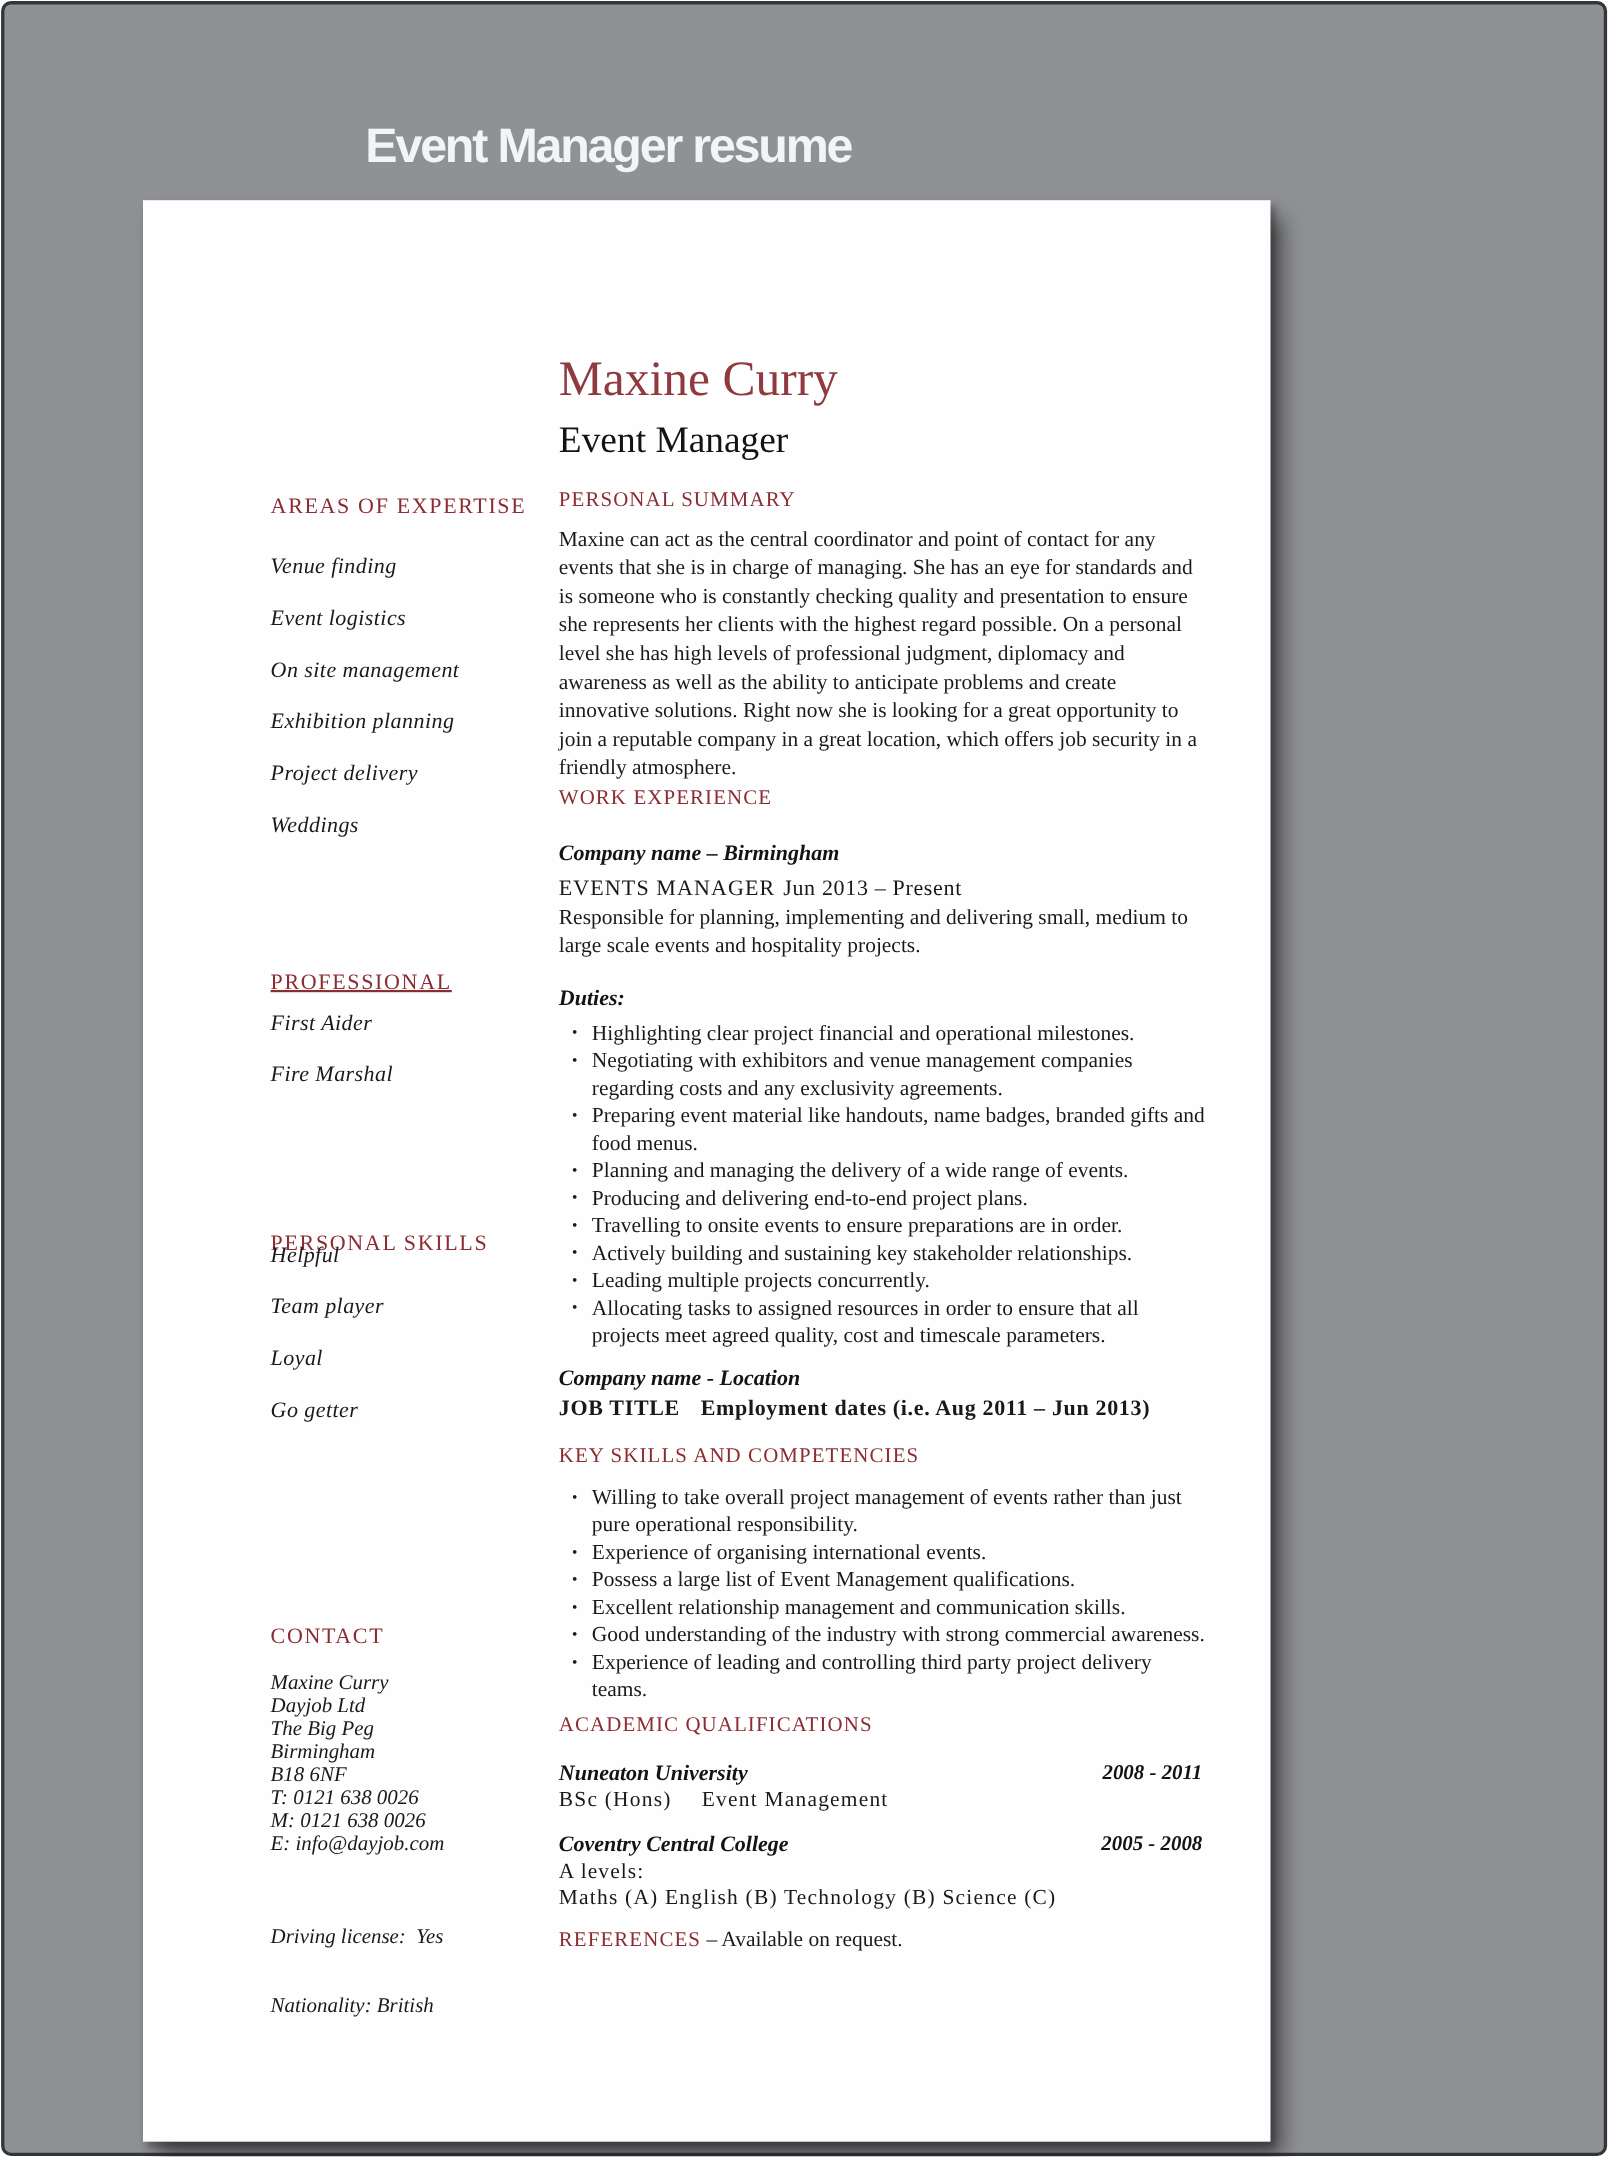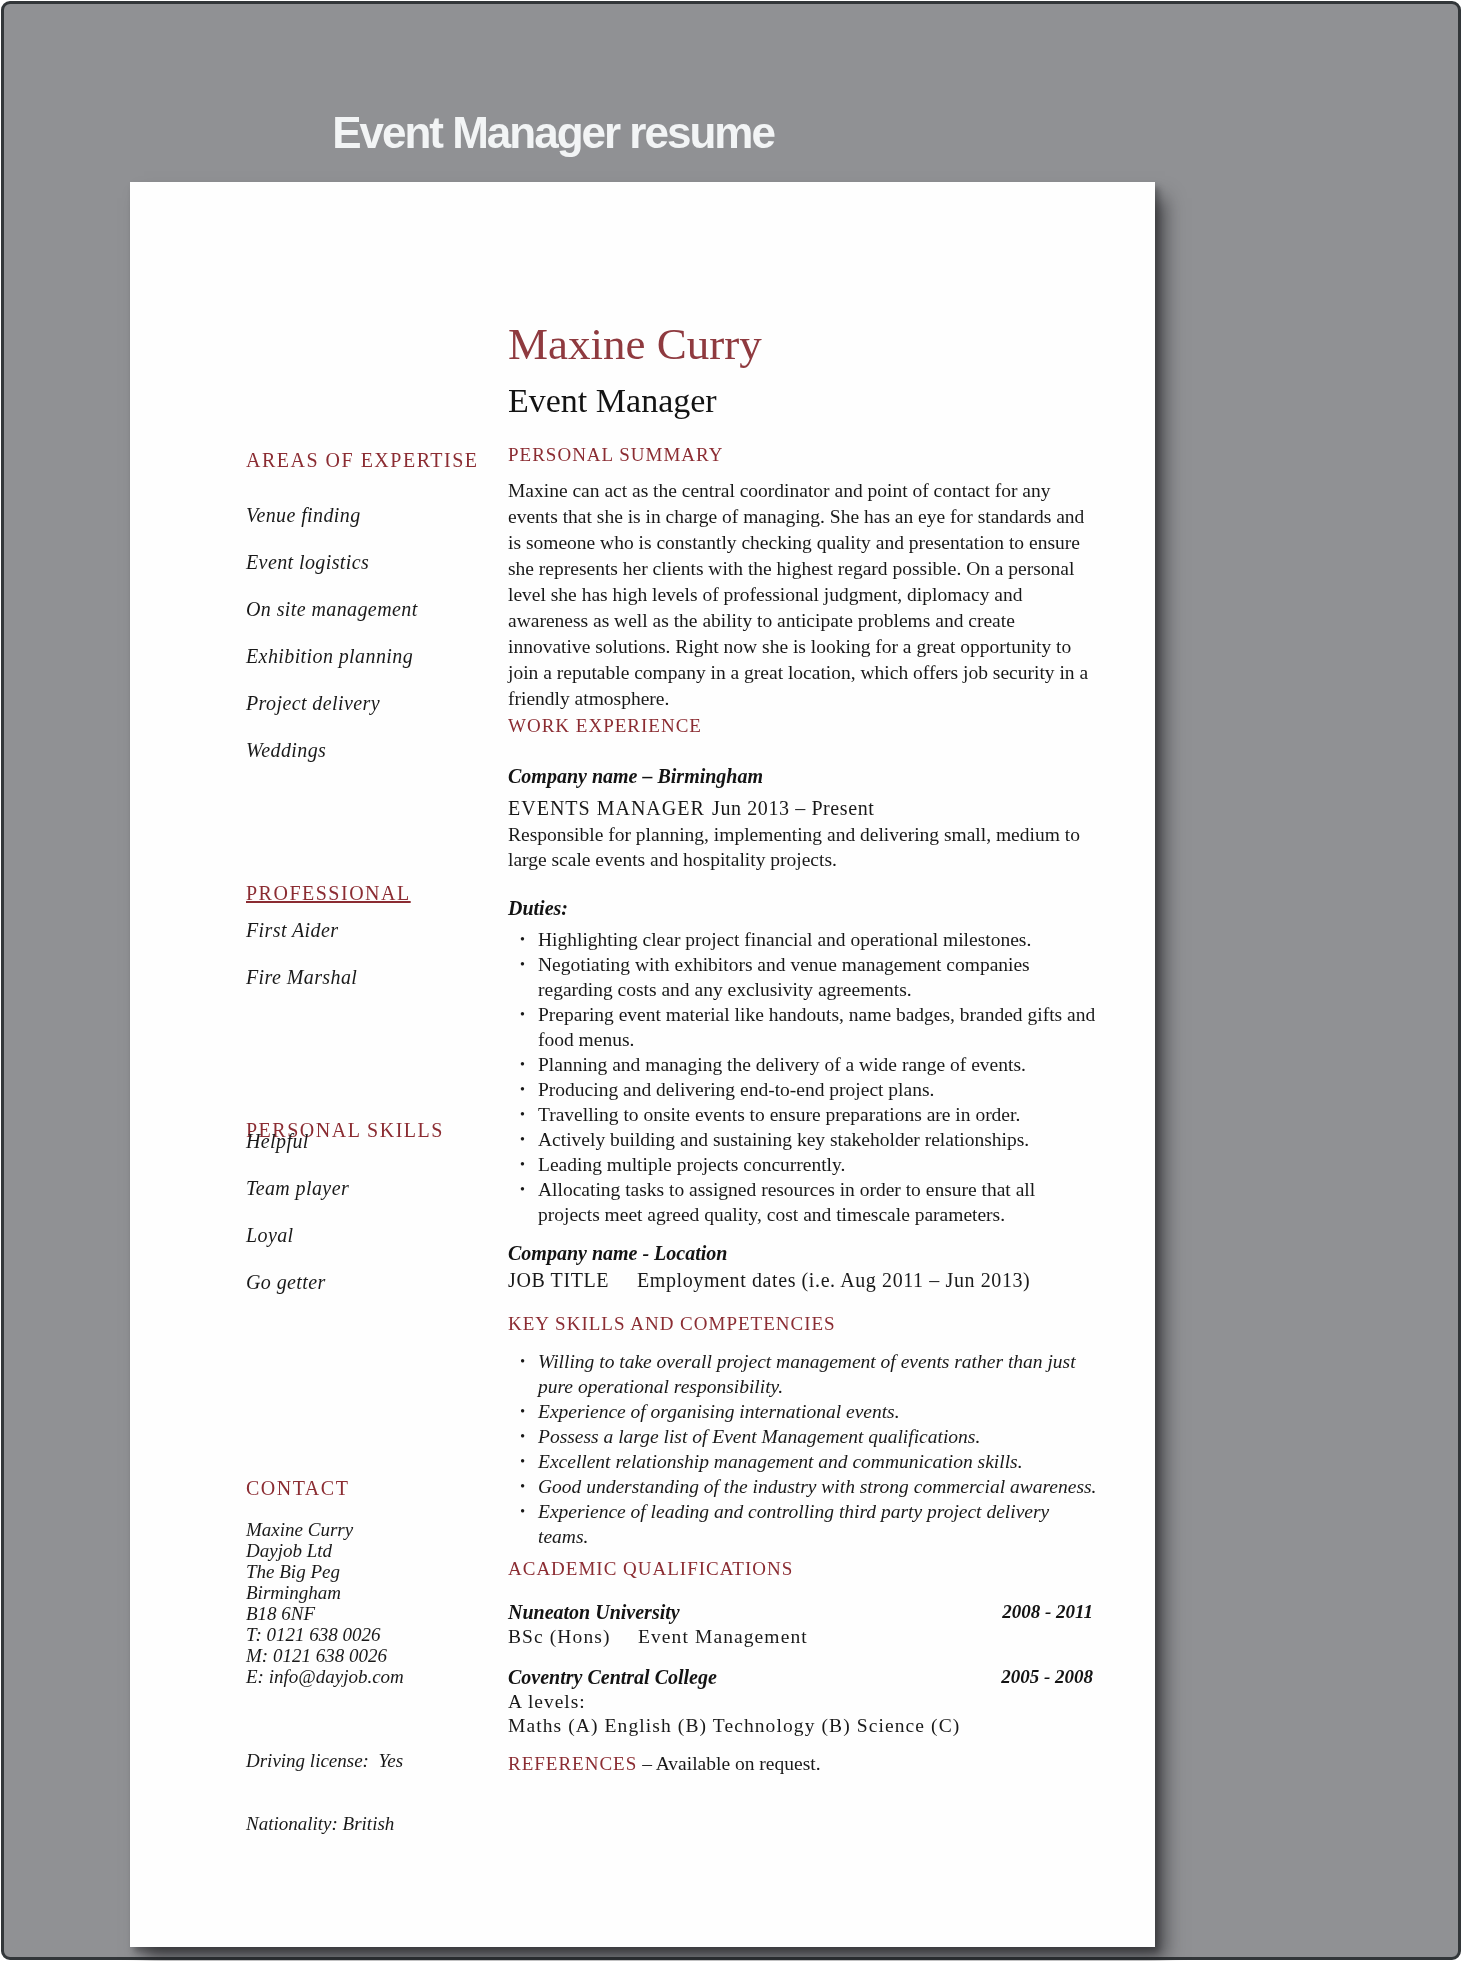--- a/index.html
+++ b/index.html
@@ -49,24 +49,24 @@
   .duties-label { top:715px; font-size:20px; font-weight:bold; font-style:italic; color:#131313; }
   ul.bullets { margin:0; padding:0; list-style:none; }
   ul.bullets li {
     position:relative; padding-left:30px; font-size:19.5px; line-height:25px; color:#191919;
   }
   ul.bullets li::before {
     content:"•"; position:absolute; left:12px; top:0; font-size:14px; line-height:25px; color:#191919;
   }
   .duties-list { top:745px; width:592px; }
   .company2 { top:1060px; }
-  .jobline2 { top:1087px; }
+  .jobline2 { top:1087px;font-weight:bold; }
   .jobline2 .jt { display:inline-block; width:129px; }
   .h-skills { top:1131px; }
-  .skills-list { top:1167px; width:592px;font-style:italic; }
+  .skills-list { top:1167px; width:592px; }
   .h-academic { top:1376px; }
   .qual-row { display:flex; justify-content:space-between; width:585px; }
   .qual-school { font-size:20px; font-weight:bold; font-style:italic; color:#131313; white-space:nowrap; }
   .qual-dates { font-size:19px; font-weight:bold; font-style:italic; color:#131313; white-space:nowrap; }
   .row-nuneaton { top:1419px; }
   .row-coventry { top:1484px; }
   .bsc-line { top:1444px; font-size:19.5px; letter-spacing:1.1px; color:#191919; white-space:nowrap; }
   .bsc-line .jt { display:inline-block; width:130px; }
   .alevels-label { top:1509px; font-size:19.5px; letter-spacing:1px; color:#191919; }
   .alevels-line { top:1533px; font-size:19.5px; letter-spacing:1.1px; color:#191919; white-space:nowrap; }

